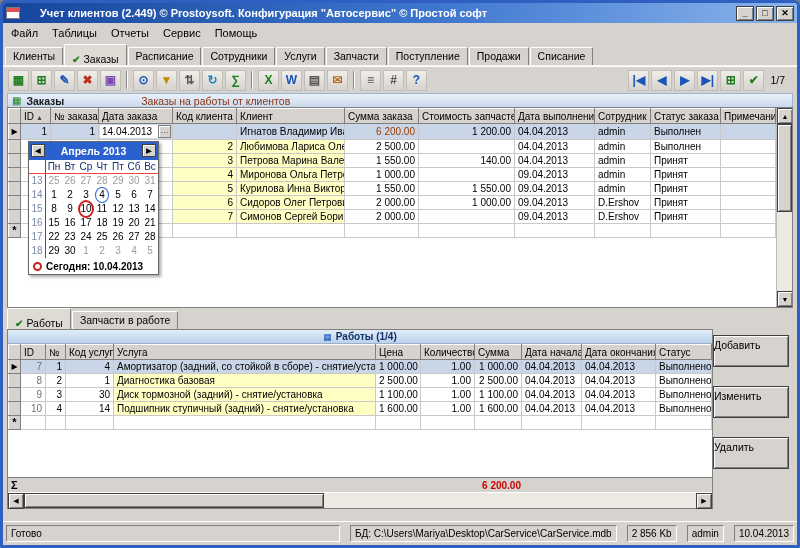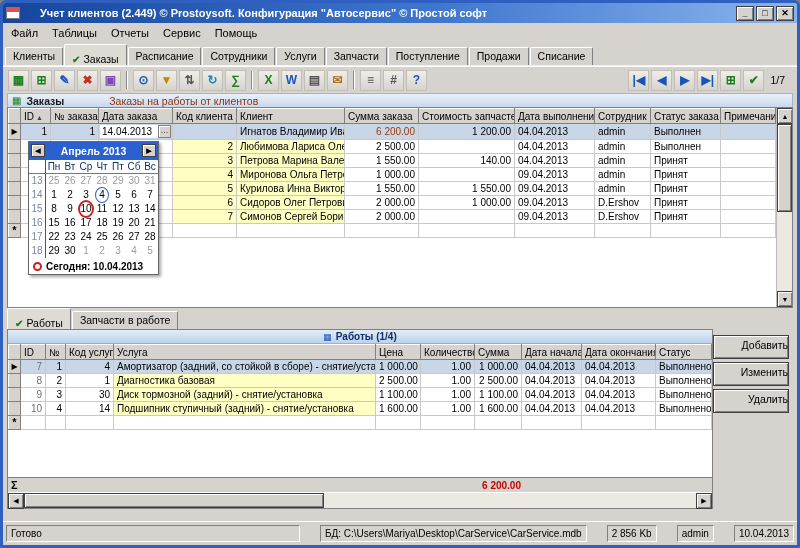--- a/index.html
+++ b/index.html
@@ -36,21 +36,21 @@
   .tglyph{font-size:12px;font-weight:bold;line-height:1}
   .tsep{width:0;border-left:1px solid #8a8a8a;border-right:1px solid #fff;height:18px;margin:0 4px;flex:none}
   .tspacer{flex:1}
   .counter{margin:0 8px 0 5px;font-size:10.5px}
   
   .section-header{position:absolute;top:90px;left:4px;right:4px;height:14px;display:flex;align-items:center;
     gap:5px;background:linear-gradient(180deg,#eaf0f9,#c9d8ec);border:1px solid #a0b4cc;border-bottom:none;
     padding:0 4px;font-size:10.5px}
   .sec-icon{color:#1e7e1e;font-size:10px;line-height:10px}
   .sec-title{font-weight:bold;color:#1a1a1a}
-  .sec-sub{color:#8b3510;margin-left:40px}
+  .sec-sub{color:#8b3510;margin-left:72px}
   
   .orders-area{position:absolute;top:104px;left:4px;right:4px;height:201px;background:#fff;
     border:1px solid #808080;overflow:hidden}
   .grid{border-collapse:collapse;table-layout:fixed;font-size:10px}
   #orders-table{width:768px}
   .grid th{background:#d6d3ce;border:1px solid #808080;border-top-color:#fff;border-left-color:#fff;
     height:15px;font-weight:normal;text-align:left;padding:0 3px;overflow:hidden;white-space:nowrap}
   .grid td{border:1px solid #c9c9c9;height:14px;line-height:13px;padding:0 3px;overflow:hidden;
     white-space:nowrap;background:#fff}
   .grid td.marker{background:#d6d3ce;border:1px solid #808080;border-top-color:#fff;border-left-color:#fff;
@@ -106,25 +106,25 @@
     display:flex;align-items:center;justify-content:center;gap:4px;color:#10306a;font-weight:bold;font-size:10px}
   .wh-icon{color:#1b54b8;font-size:9px;font-weight:normal}
   #works-table{width:704px}
   .works-total{position:absolute;left:0;right:0;bottom:16px;height:15px;background:#d6d3ce;
     border-top:1px solid #808080}
   .sigma{position:absolute;left:3px;top:1px;font-weight:bold;font-size:11px}
   .total-val{position:absolute;left:466px;width:47px;top:2px;text-align:right;color:#cc0000;
     font-weight:bold;font-size:10px}
   
   .side-buttons{position:absolute;top:332px;right:6px;width:78px}
-  .pbtn{width:76px;height:24px;background:#d6d3ce;border:1px solid #404040;
-    box-shadow:inset 1px 1px 0 #fff,inset -1px -1px 0 #808080;text-align:right;line-height:18px;
-    font-size:10.5px;margin-bottom:3px}
-  
-  .statusbar{position:absolute;bottom:0;left:0;right:0;height:24px;display:flex;gap:20px;
+  .pbtn{width:76px;height:32px;background:#d6d3ce;border:1px solid #404040;
+    box-shadow:inset 1px 1px 0 #fff,inset -1px -1px 0 #808080;text-align:left;line-height:18px;
+    font-size:10.5px;margin-bottom:19px}
+  
+  .statusbar{position:absolute;bottom:0;left:0;right:0;height:24px;display:flex;gap:10px;
     padding:3px;border-top:1px solid #fff;background:#d6d3ce}
   .status-cell{border:1px solid;border-color:#808080 #fff #fff #808080;padding:1px 4px;font-size:10px;
     white-space:nowrap;line-height:13px;overflow:hidden}
   .grow{flex:1}
 </style>
 </head>
 <body>
 
 <div class="window">
 

